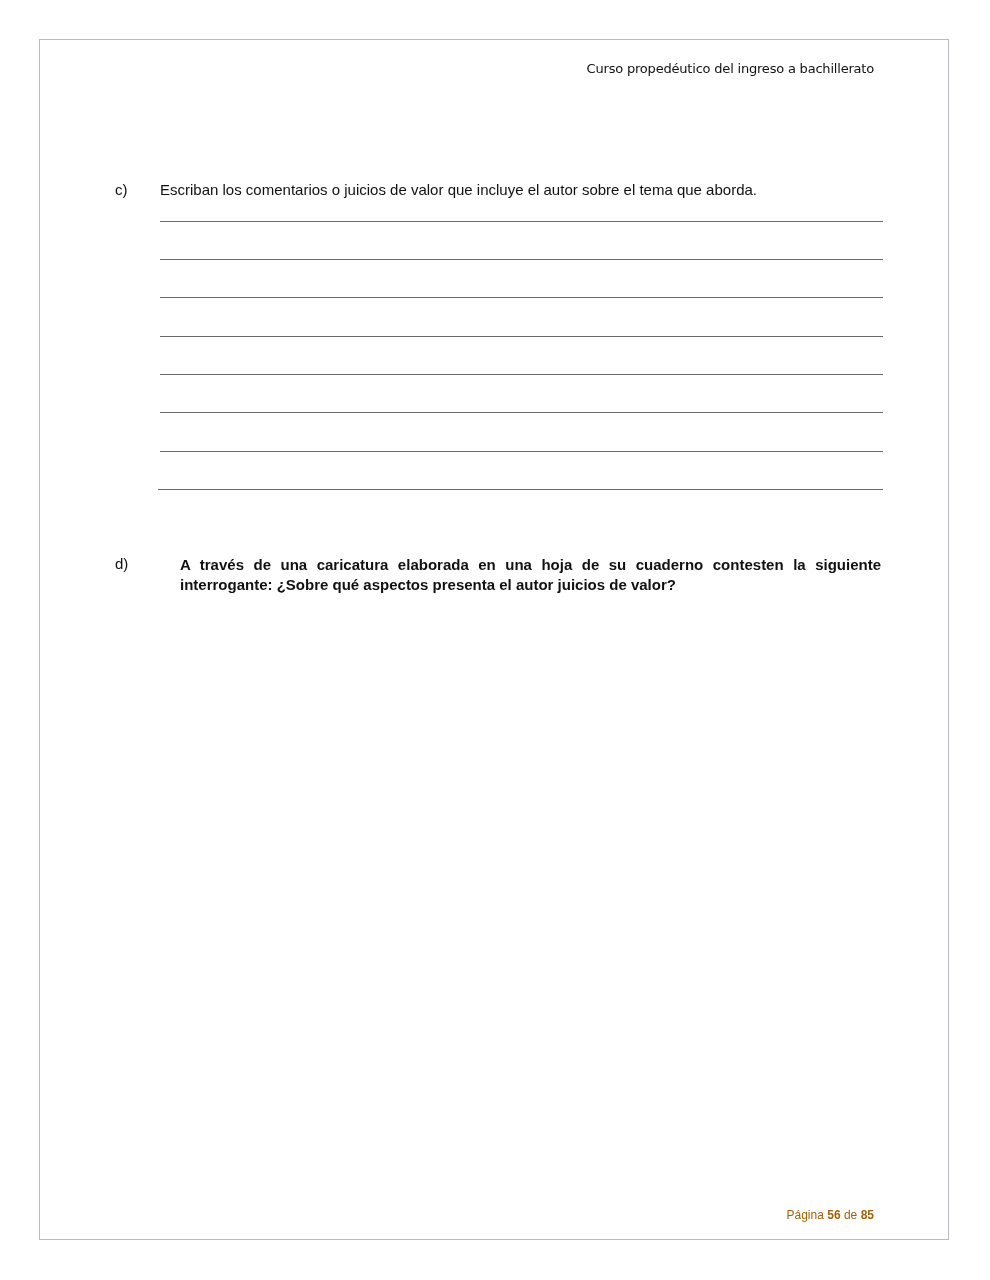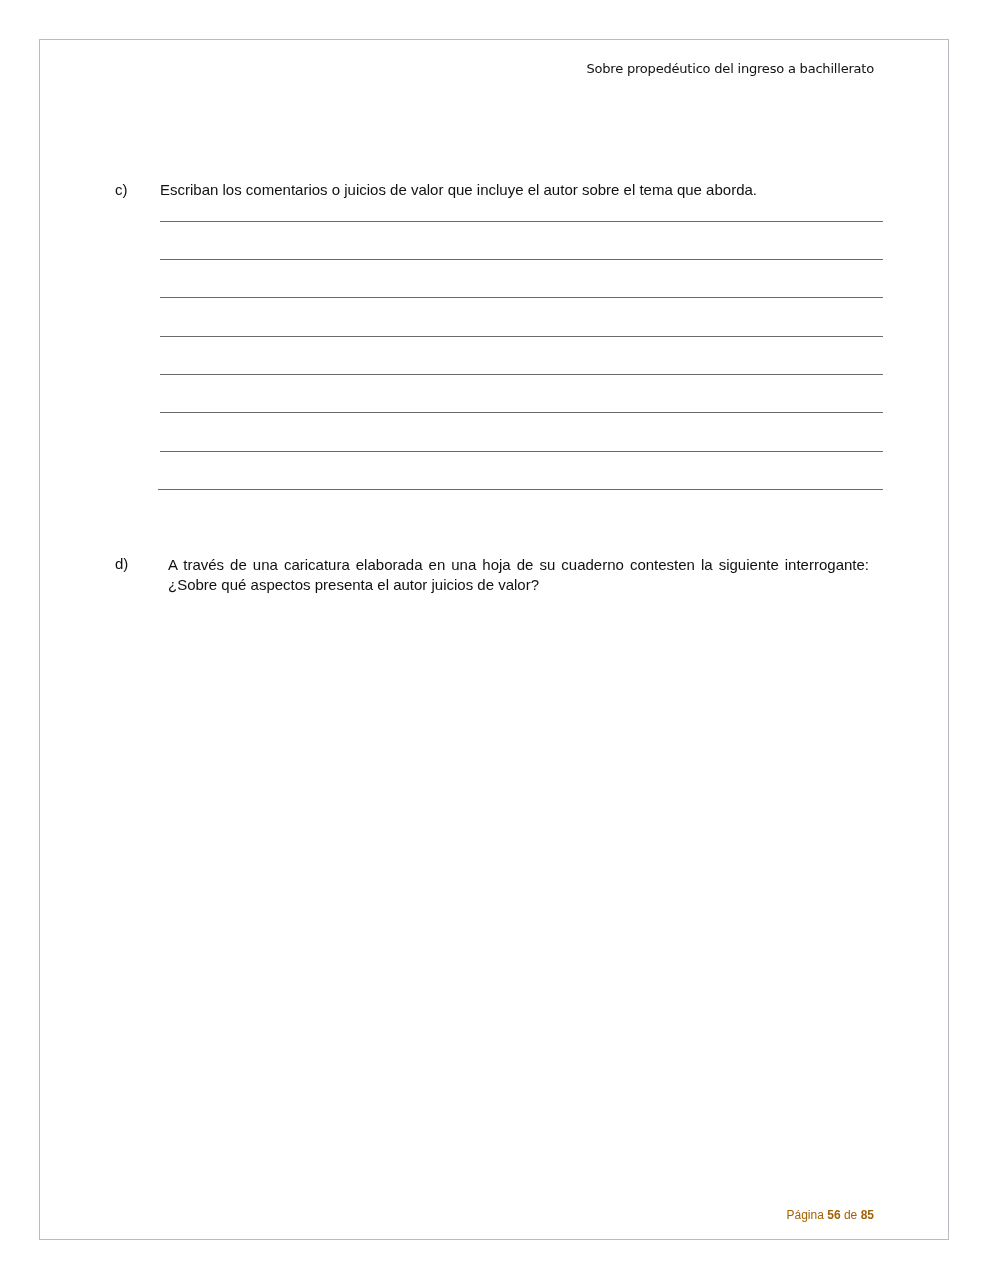--- a/index.html
+++ b/index.html
@@ -15,36 +15,37 @@
   }
   .q {
     position: absolute; font-family: "Liberation Sans", sans-serif; font-size: 15px; color: #111;
   }
   .q-label { position: absolute; }
   #qc-label { left: 115px; top: 181px; }
   #qc-text { left: 160px; top: 181px; white-space: nowrap; }
   .line { position: absolute; left: 160px; width: 723px; height: 0; border-top: 1px solid #6a6a6a; }
   #qd-label { left: 115px; top: 555px; }
   #qd-text {
-    left: 168px; top: 555px; width: 701px; text-align: justify; text-align-last: left;
+    left: 180px; top: 555px; width: 701px; text-align: justify; text-align-last: left;
     line-height: 20px;
+    font-weight: bold;
   }
   .footer {
     position: absolute; right: 116px; top: 1208px;
     font-family: "Liberation Sans", sans-serif; font-size: 12px; color: #a16207;
   }
   .footer b { font-weight: bold; }
 </style>
 </head>
 <body>
 
 <div class="page"></div>
 
 <div class="header">
-  <div>Sobre propedéutico del ingreso a bachillerato</div>
+  <div>Curso propedéutico del ingreso a bachillerato</div>
 </div>
 
 <div class="q q-label" id="qc-label">c)</div>
 <div class="q" id="qc-text">Escriban los comentarios o juicios de valor que incluye el autor sobre el tema que aborda.</div>
 
 <div>
   <div class="line" style="top:221px"></div>
   <div class="line" style="top:259px"></div>
   <div class="line" style="top:297px"></div>
   <div class="line" style="top:336px"></div>

